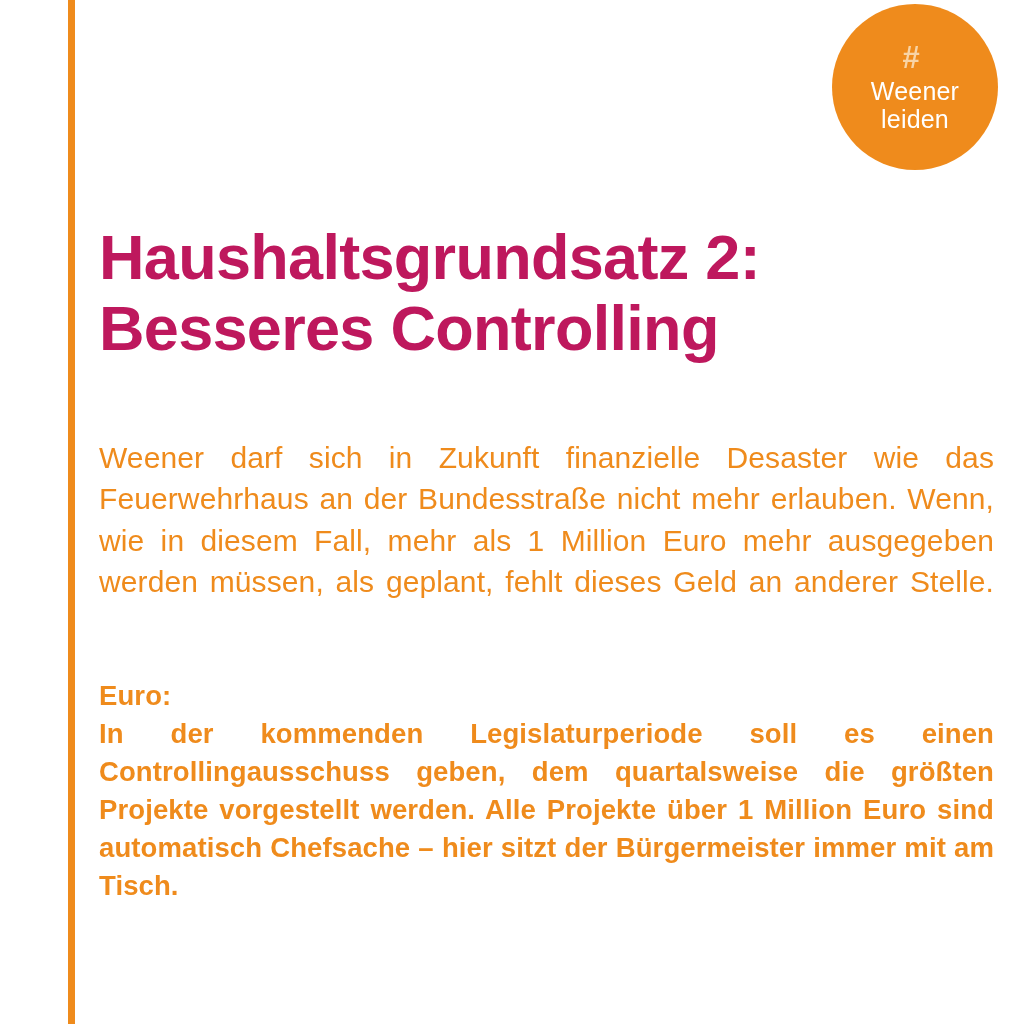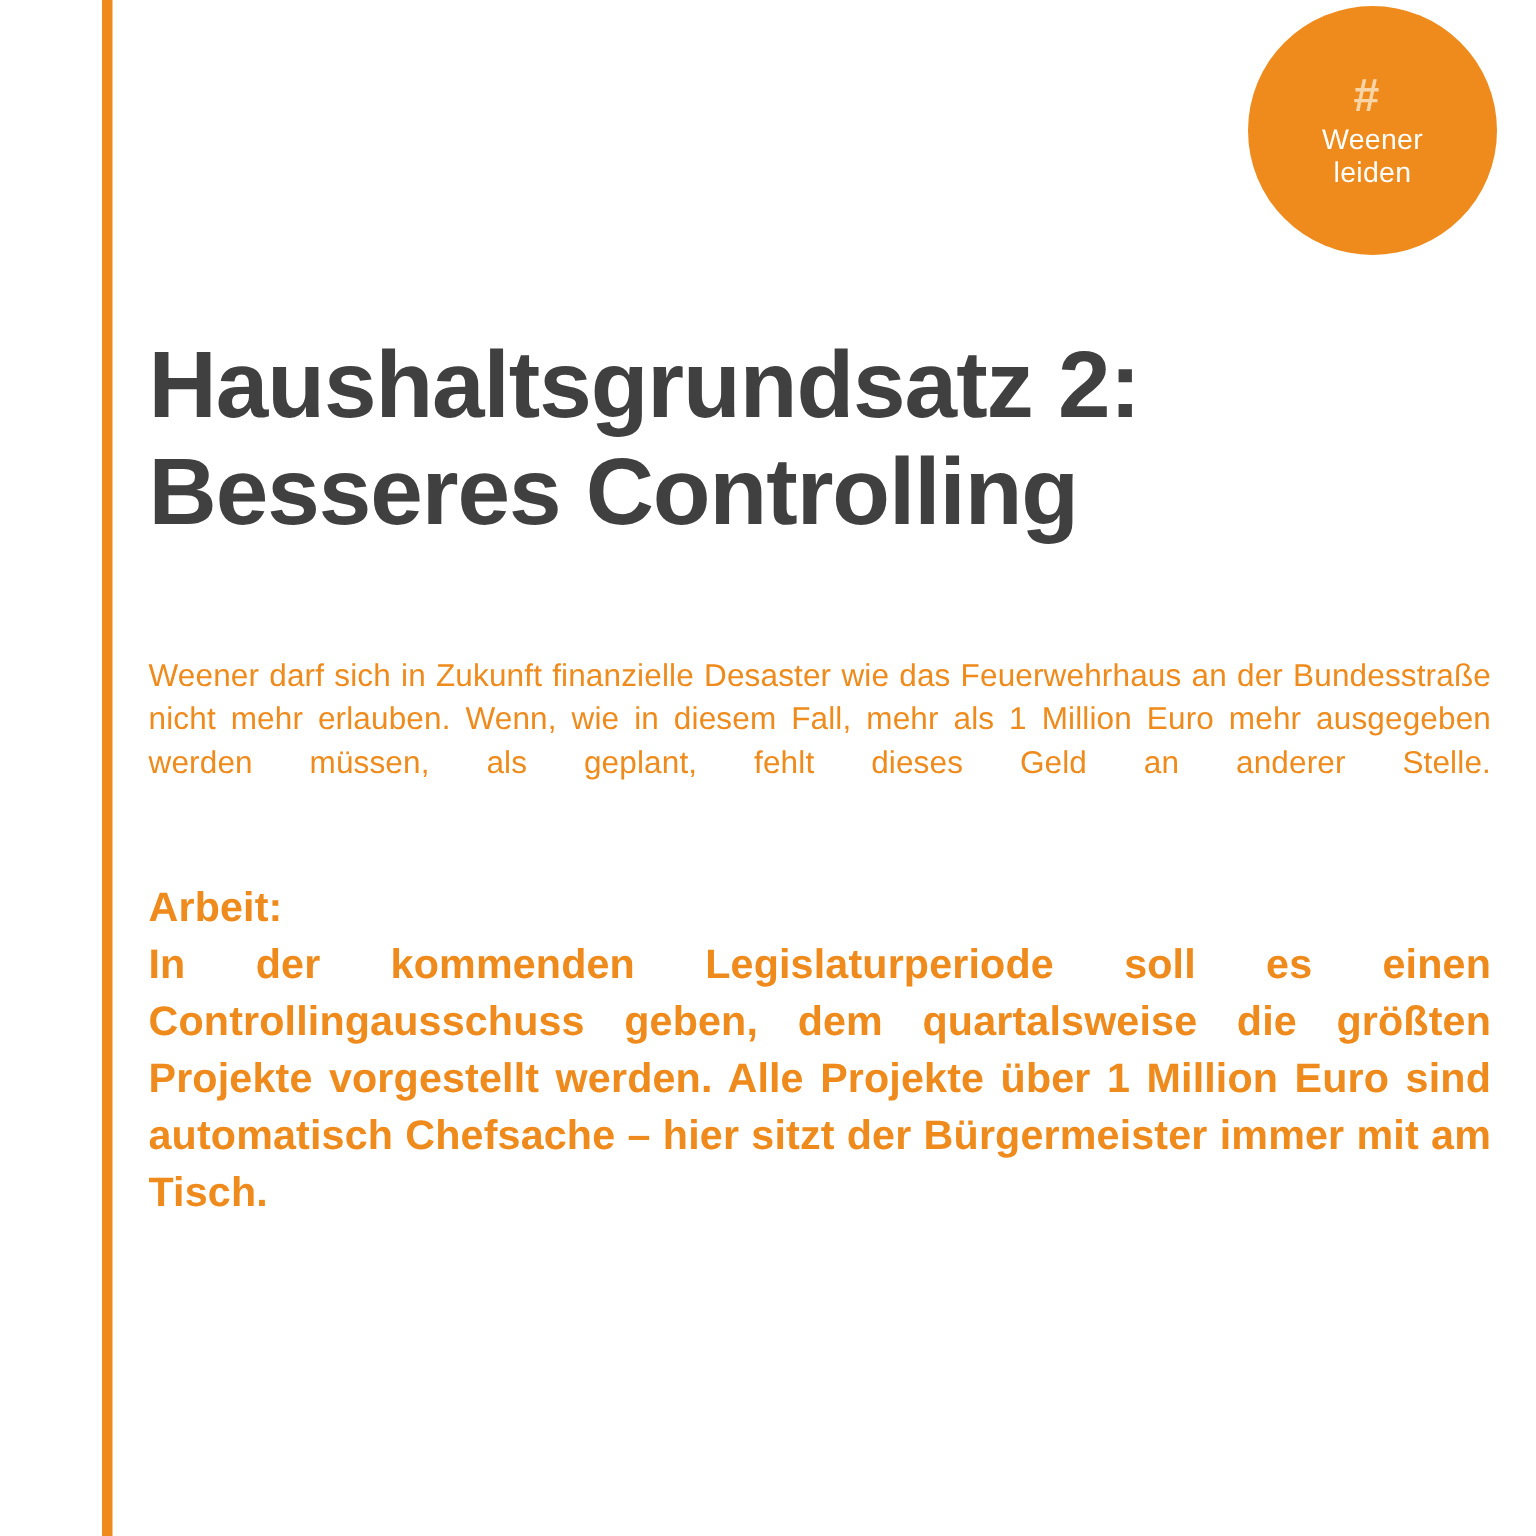--- a/index.html
+++ b/index.html
@@ -48,53 +48,53 @@
   }
   .logo-hash {
     font-size: 31px;
     font-weight: bold;
     line-height: 1;
     color: #f8d4a6;
     margin-bottom: 4px;
     margin-right: 8px;
   }
   .logo-line {
-    font-size: 19px;
+    font-size: 25px;
     line-height: 1.12;
     font-weight: 400;
     letter-spacing: 0.2px;
   }
   .content {
     position: absolute;
     left: 99px;
     top: 0;
     width: 898px;
     height: 1024px;
   }
   h1.title {
     position: absolute;
     top: 222px;
     left: 0;
     width: 800px;
     margin: 0;
-    color: #404040;
+    color: #be185d;
     font-size: 63px;
     line-height: 1.12;
     font-weight: bold;
     letter-spacing: -0.7px;
   }
   .body-block {
     position: absolute;
     top: 437px;
     left: 0;
     width: 895px;
     color: #ef8b1c;
   }
   .para {
-    font-size: 21px;
+    font-size: 30px;
     line-height: 1.38;
     text-align: justify;
     text-justify: inter-word;
     margin: 0 0 33px 0;
     letter-spacing: 0.1px;
   }
   .para:last-child {
     margin-bottom: 0;
   }
   .emph-block {
@@ -139,19 +139,19 @@
   <div class="content">
 
     <h1 class="title">Haushaltsgrundsatz 2: Besseres Controlling</h1>
 
     <div class="body-block">
 
       <p class="para para-justify">Weener darf sich in Zukunft finanzielle Desaster wie das Feuerwehrhaus an der Bundesstraße nicht mehr erlauben. Wenn, wie in diesem Fall, mehr als 1 Million Euro mehr ausgegeben werden müssen, als geplant, fehlt dieses Geld an anderer Stelle.</p>
 
 
       <div class="emph-block">
-        <span class="emph-label">Arbeit:</span>
+        <span class="emph-label">Euro:</span>
         <span class="emph-text">In der kommenden Legislaturperiode soll es einen Controllingausschuss geben, dem quartalsweise die größten Projekte vorgestellt werden. Alle Projekte über 1 Million Euro sind automatisch Chefsache – hier sitzt der Bürgermeister immer mit am Tisch.</span>
       </div>
 
     </div>
   </div>
 </div>
 
 </body></html>

